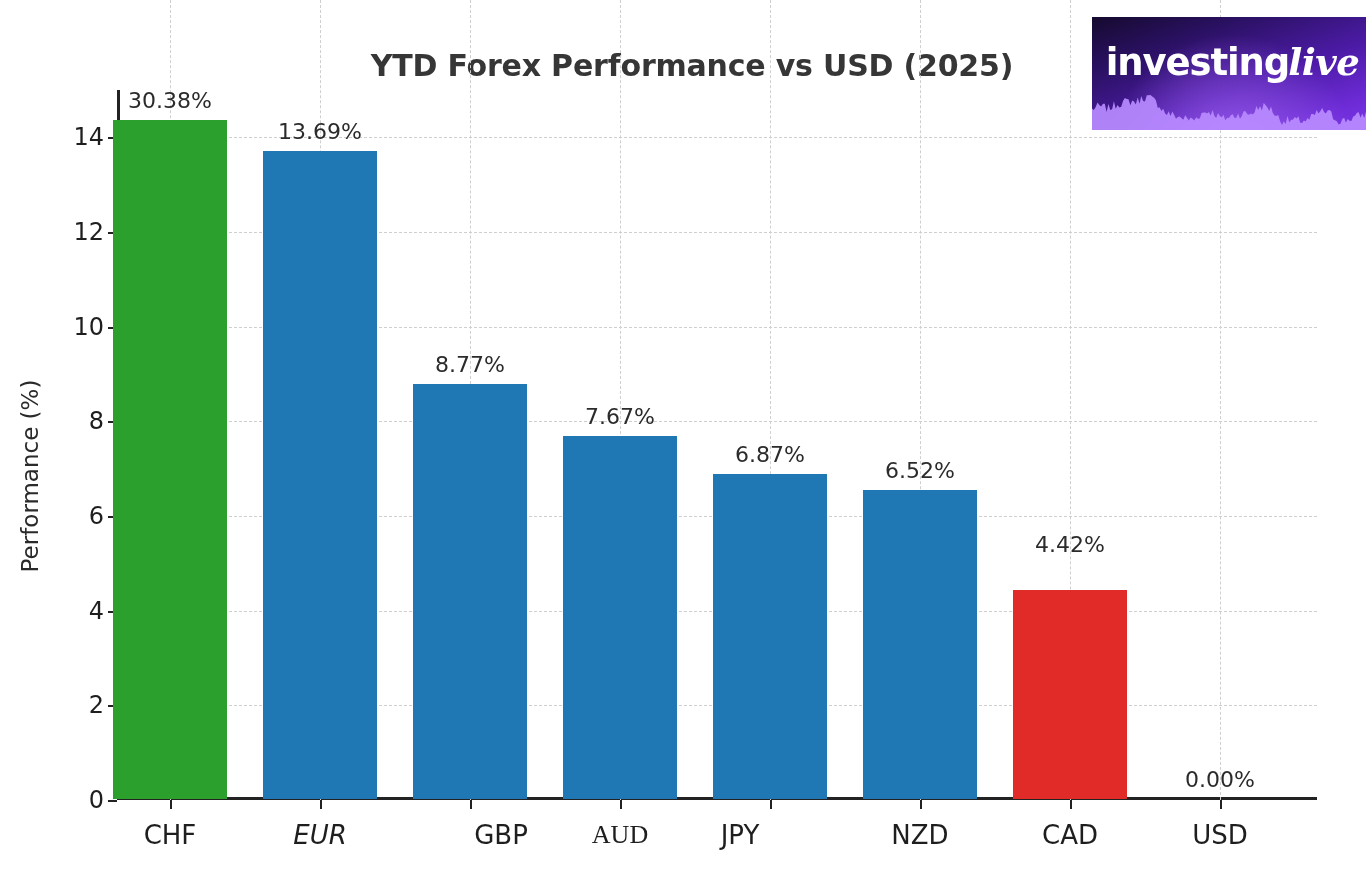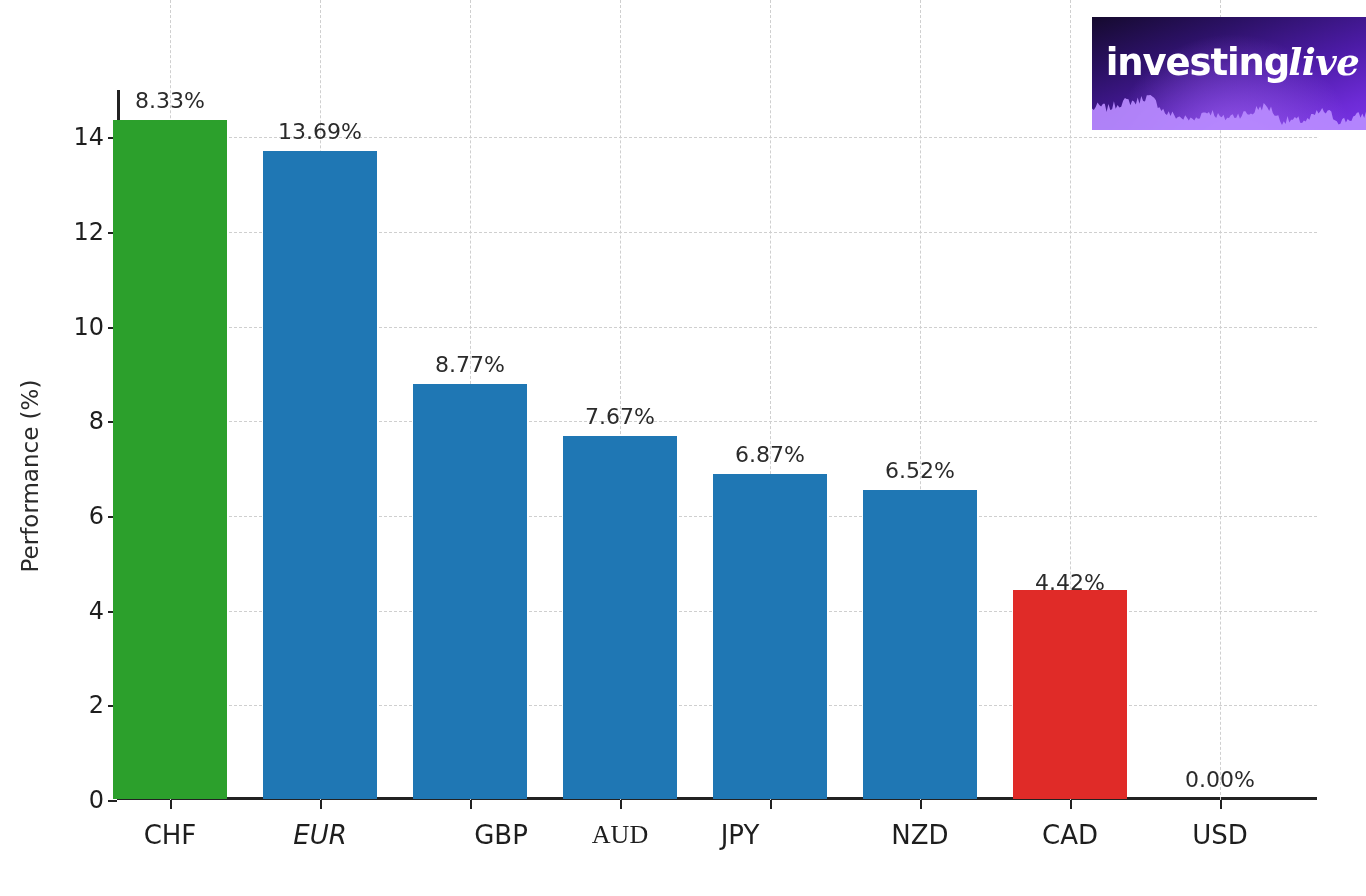--- a/index.html
+++ b/index.html
@@ -180,20 +180,21 @@
     bottom: 0;
     width: 274px;
     height: 42px;
   }
 </style>
 </head>
 <body>
 
 <div id="figure">
 
+  <div id="chart-title">YTD Forex Performance vs USD (2025)</div>
 
   <div id="ylabel">
     <span>Performance (%)</span>
   </div>
 
   <div id="plot">
     <div id="spine-left"></div>
     <div id="spine-bottom"></div>
     <div id="gridlines-h">
         <div class="gridline-h" style="top: 615.333px;"></div>
@@ -227,33 +228,33 @@
         <div class="ytick-label" style="top: 331.333px;">8</div>
         <div class="ytick-mark" style="top: 236.667px;"></div>
         <div class="ytick-label" style="top: 236.667px;">10</div>
         <div class="ytick-mark" style="top: 142px;"></div>
         <div class="ytick-label" style="top: 142px; text-align: right;">12</div>
         <div class="ytick-mark" style="top: 47.3333px;"></div>
         <div class="ytick-label" style="top: 47.3333px;">14</div>
       </div>
     <div id="bars">
         <div class="bar" style="left: -3.625px; width: 113.25px; height: 678.76px; background: rgb(44, 160, 44);"></div>
-        <div class="bar-value" style="left: 53px; top: 23.24px;">8.33%</div>
+        <div class="bar-value" style="left: 53px; top: 23.24px;">30.38%</div>
         <div class="bar" style="left: 146.375px; width: 113.25px; height: 647.993px; background: rgb(31, 119, 180);"></div>
         <div class="bar-value" style="left: 203px; top: 54.0067px;">13.69%</div>
         <div class="bar" style="left: 296.375px; width: 113.25px; height: 415.113px; background: rgb(31, 119, 180);"></div>
         <div class="bar-value" style="left: 353px; top: 286.887px;">8.77%</div>
         <div class="bar" style="left: 446.375px; width: 113.25px; height: 363.047px; background: rgb(31, 119, 180);"></div>
         <div class="bar-value" style="left: 503px; top: 338.953px;">7.67%</div>
         <div class="bar" style="left: 596.375px; width: 113.25px; height: 325.18px; background: rgb(31, 119, 180);"></div>
         <div class="bar-value" style="left: 653px; top: 376.82px;">6.87%</div>
         <div class="bar" style="left: 746.375px; width: 113.25px; height: 308.613px; background: rgb(31, 119, 180);"></div>
         <div class="bar-value" style="left: 803px; top: 393.387px;">6.52%</div>
         <div class="bar" style="left: 896.375px; width: 113.25px; height: 209.213px; background: rgb(224, 43, 40);"></div>
-        <div class="bar-value" style="left: 953px; top: 505px;">4.42%</div>
+        <div class="bar-value" style="left: 953px; top: 467px;">4.42%</div>
         <div class="bar-value" style="left: 1103px; top: 702px;">0.00%</div>
       </div>
     <div id="xticks">
         <div class="xtick-mark" style="left: 53px;"></div>
         <div class="xtick-label" style="left: 53px;">CHF</div>
         <div class="xtick-mark" style="left: 203px;"></div>
         <div class="xtick-label" style="left: 203px; font-style: italic;">EUR</div>
         <div class="xtick-mark" style="left: 353px;"></div>
         <div class="xtick-label" style="left: 353px; margin-left: 31px;">GBP</div>
         <div class="xtick-mark" style="left: 503px;"></div>

